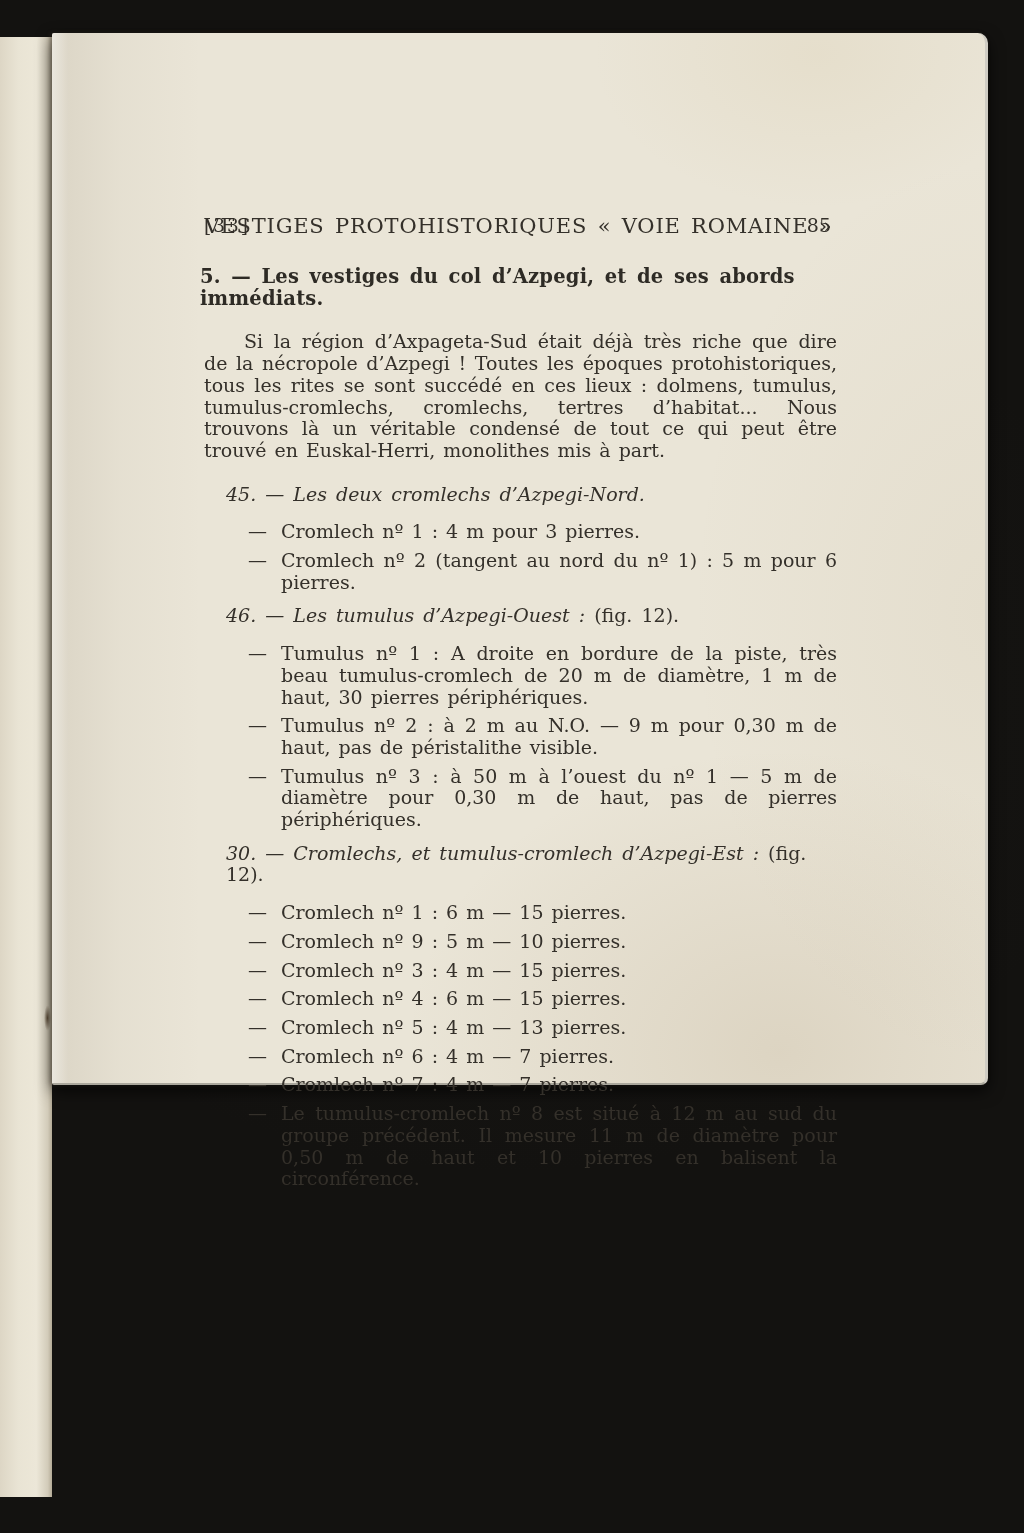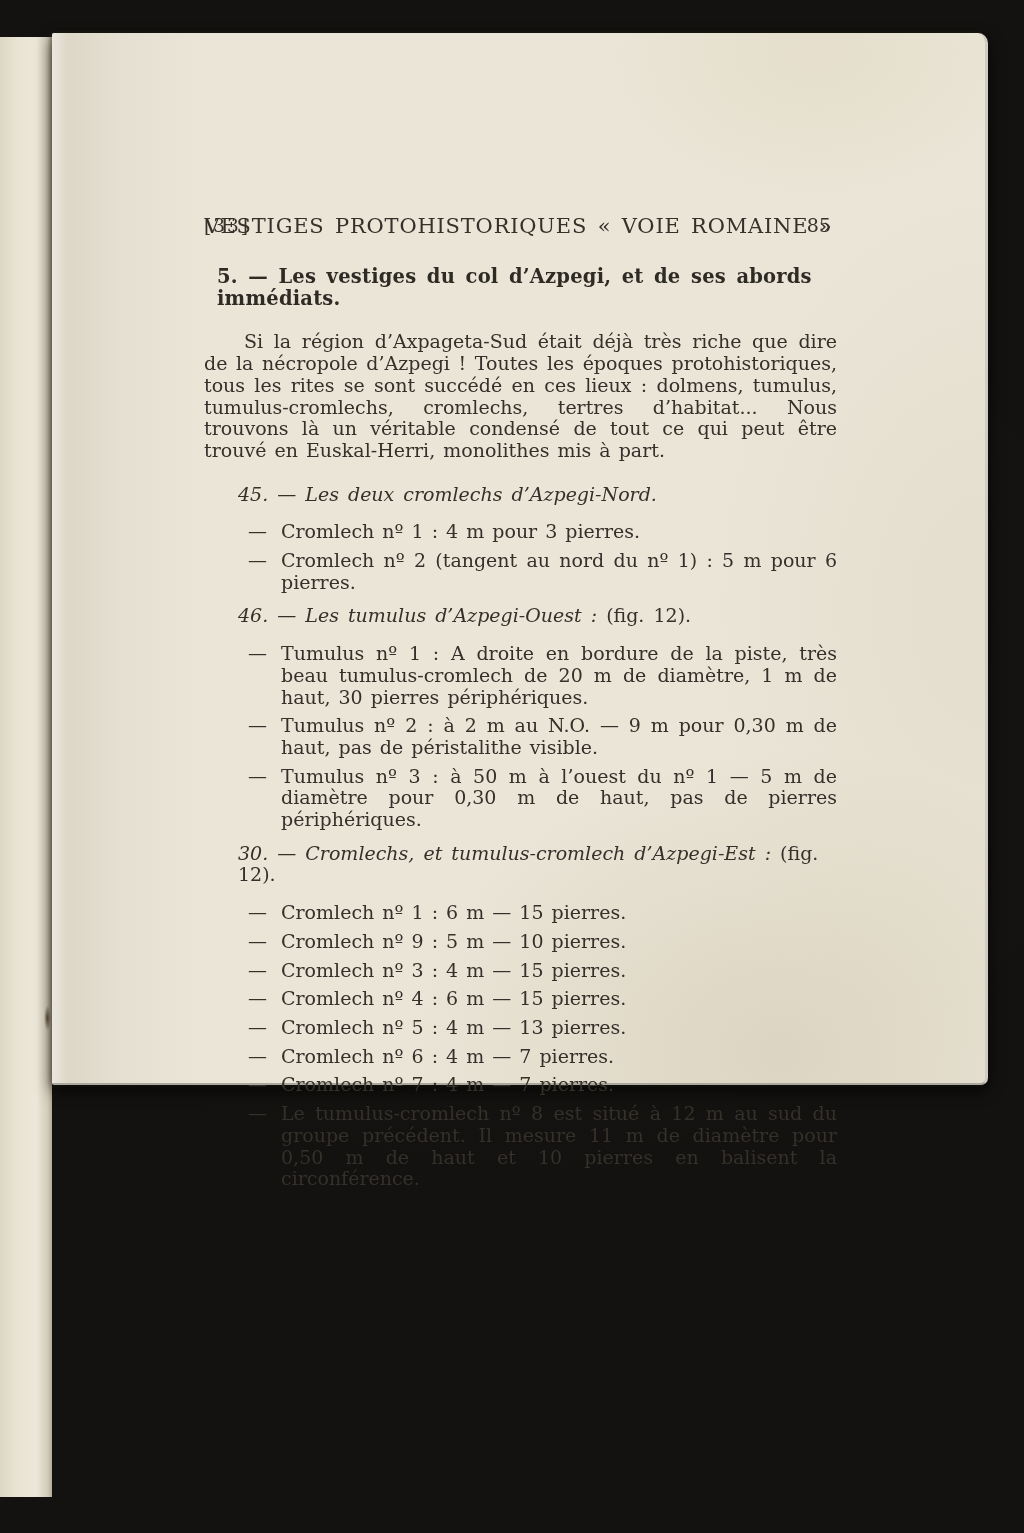--- a/index.html
+++ b/index.html
@@ -99,34 +99,34 @@
     right: 6px;
     top: 1px;
     font-size: 19px;
   }
   
   .main-heading {
     font-weight: bold;
     font-size: 19.5px;
     letter-spacing: 0.2px;
     word-spacing: 3.5px;
-    margin: 0 0 22px 17px;
+    margin: 0 0 22px 0;
     color: #2e2b25;
   }
   p.para {
     margin: 0 0 22px 4px;
     text-align: justify;
     text-indent: 40px;
   }
   p.sub-para {
     margin-bottom: 9px;
     text-indent: 27px;
   }
   .sub-heading {
-    margin: 0 0 16px 38px;
+    margin: 0 0 16px 26px;
     font-style: italic;
     font-size: 19px;
     word-spacing: 3px;
   }
   .sub-heading .sub-note {
     font-style: normal;
   }
   .list {
     margin: 0 0 12px 0;
     padding-left: 48px;

